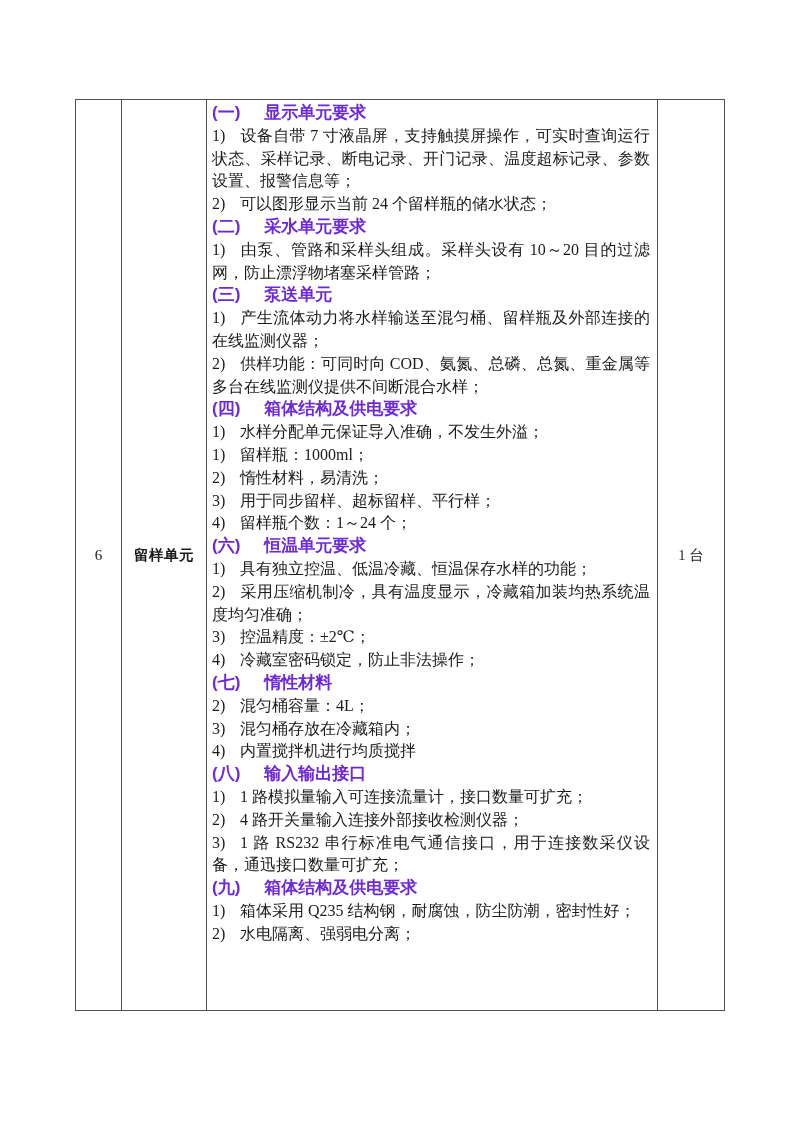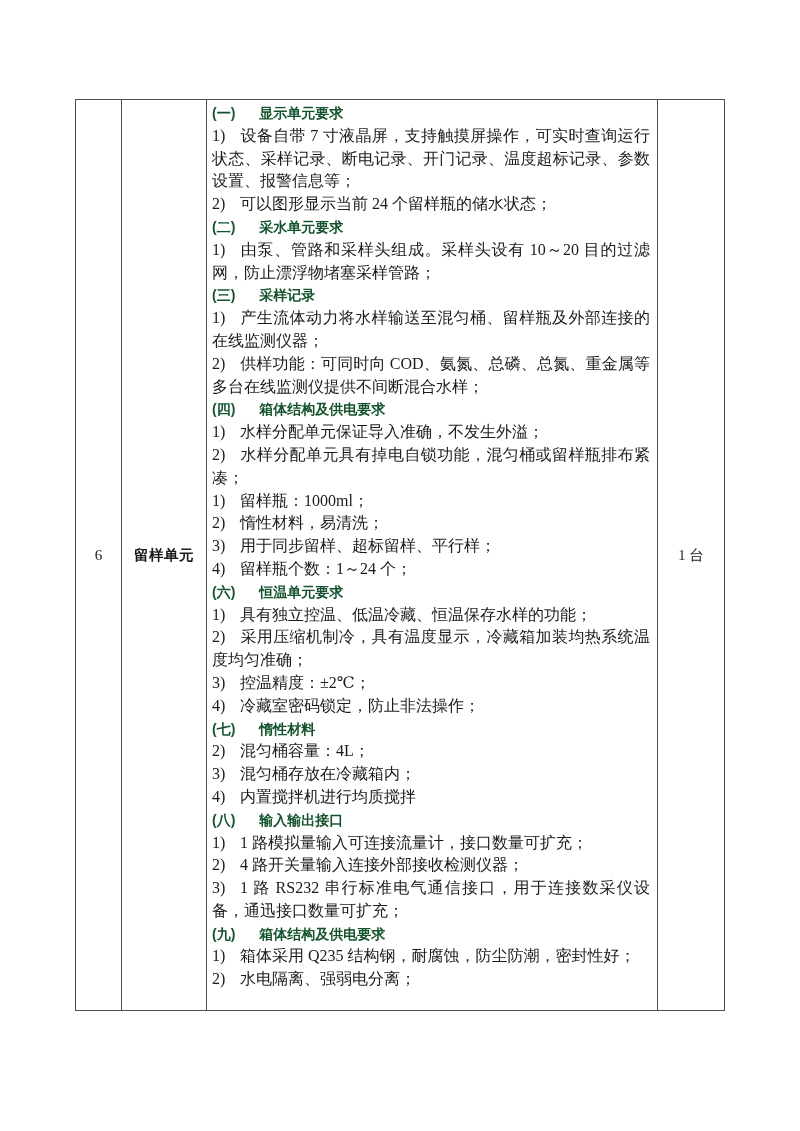--- a/index.html
+++ b/index.html
@@ -59,23 +59,23 @@
     width: 66px;
     display: flex;
     align-items: center;
     justify-content: center;
     font-size: 14.5px;
     white-space: nowrap;
   }
   .sec-heading {
     font-family: "Liberation Sans", "DejaVu Sans", sans-serif;
     font-weight: bold;
-    font-size: 14px;
+    font-size: 17px;
     line-height: 22.8px;
-    color: #14532d;
+    color: #6d28d9;
     white-space: nowrap;
   }
   .sec-no {
     display: inline-block;
     margin-right: 24px;
   }
   .spec-item {
     font-size: 16px;
     line-height: 22.8px;
     text-align: justify;
@@ -97,26 +97,25 @@
     <div class="cell cell-name">
       <span>留样单元</span>
     </div>
     <div class="cell cell-content">
 
     <div class="sec-heading"><span class="sec-no">(一)</span><span>显示单元要求</span></div>
         <div class="spec-item"><span class="item-no">1)</span>设备自带 7 寸液晶屏，支持触摸屏操作，可实时查询运行状态、采样记录、断电记录、开门记录、温度超标记录、参数设置、报警信息等；</div>
         <div class="spec-item"><span class="item-no">2)</span>可以图形显示当前 24 个留样瓶的储水状态；</div>
         <div class="sec-heading"><span class="sec-no">(二)</span><span>采水单元要求</span></div>
         <div class="spec-item"><span class="item-no">1)</span>由泵、管路和采样头组成。采样头设有 10～20 目的过滤网，防止漂浮物堵塞采样管路；</div>
-        <div class="sec-heading"><span class="sec-no">(三)</span><span>采样记录</span></div>
+        <div class="sec-heading"><span class="sec-no">(三)</span><span>泵送单元</span></div>
         <div class="spec-item"><span class="item-no">1)</span>产生流体动力将水样输送至混匀桶、留样瓶及外部连接的在线监测仪器；</div>
         <div class="spec-item"><span class="item-no">2)</span>供样功能：可同时向 COD、氨氮、总磷、总氮、重金属等多台在线监测仪提供不间断混合水样；</div>
         <div class="sec-heading"><span class="sec-no">(四)</span><span>箱体结构及供电要求</span></div>
         <div class="spec-item"><span class="item-no">1)</span>水样分配单元保证导入准确，不发生外溢；</div>
-        <div class="spec-item"><span class="item-no">2)</span>水样分配单元具有掉电自锁功能，混匀桶或留样瓶排布紧凑；</div>
         <div class="spec-item"><span class="item-no">1)</span>留样瓶：1000ml；</div>
         <div class="spec-item"><span class="item-no">2)</span>惰性材料，易清洗；</div>
         <div class="spec-item"><span class="item-no">3)</span>用于同步留样、超标留样、平行样；</div>
         <div class="spec-item"><span class="item-no">4)</span>留样瓶个数：1～24 个；</div>
         <div class="sec-heading"><span class="sec-no">(六)</span><span>恒温单元要求</span></div>
         <div class="spec-item"><span class="item-no">1)</span>具有独立控温、低温冷藏、恒温保存水样的功能；</div>
         <div class="spec-item"><span class="item-no">2)</span>采用压缩机制冷，具有温度显示，冷藏箱加装均热系统温度均匀准确；</div>
         <div class="spec-item"><span class="item-no">3)</span>控温精度：±2℃；</div>
         <div class="spec-item"><span class="item-no">4)</span>冷藏室密码锁定，防止非法操作；</div>
         <div class="sec-heading"><span class="sec-no">(七)</span><span>惰性材料</span></div>

